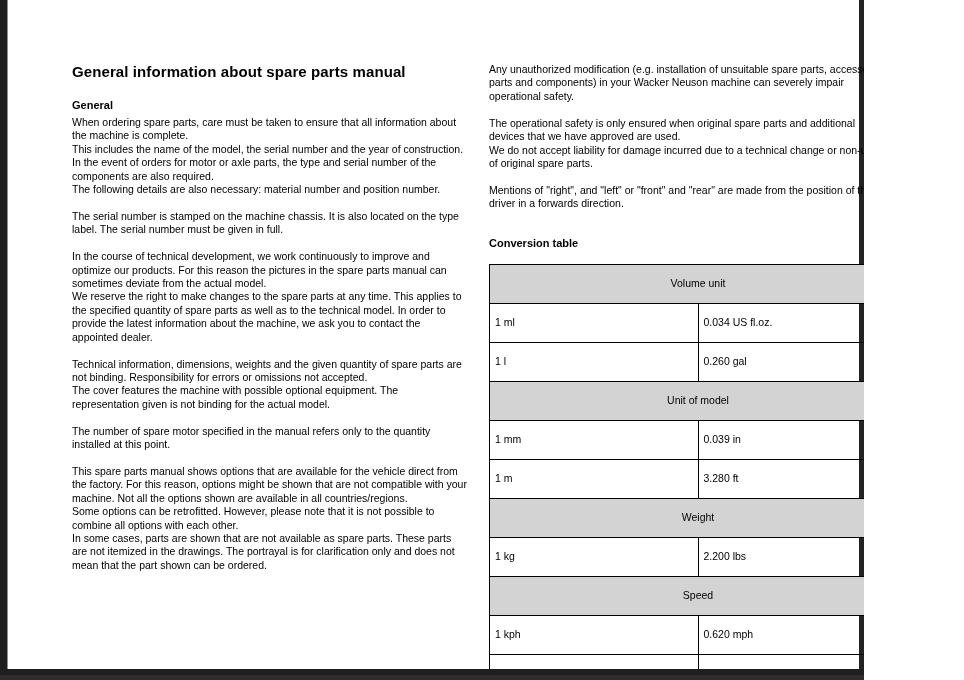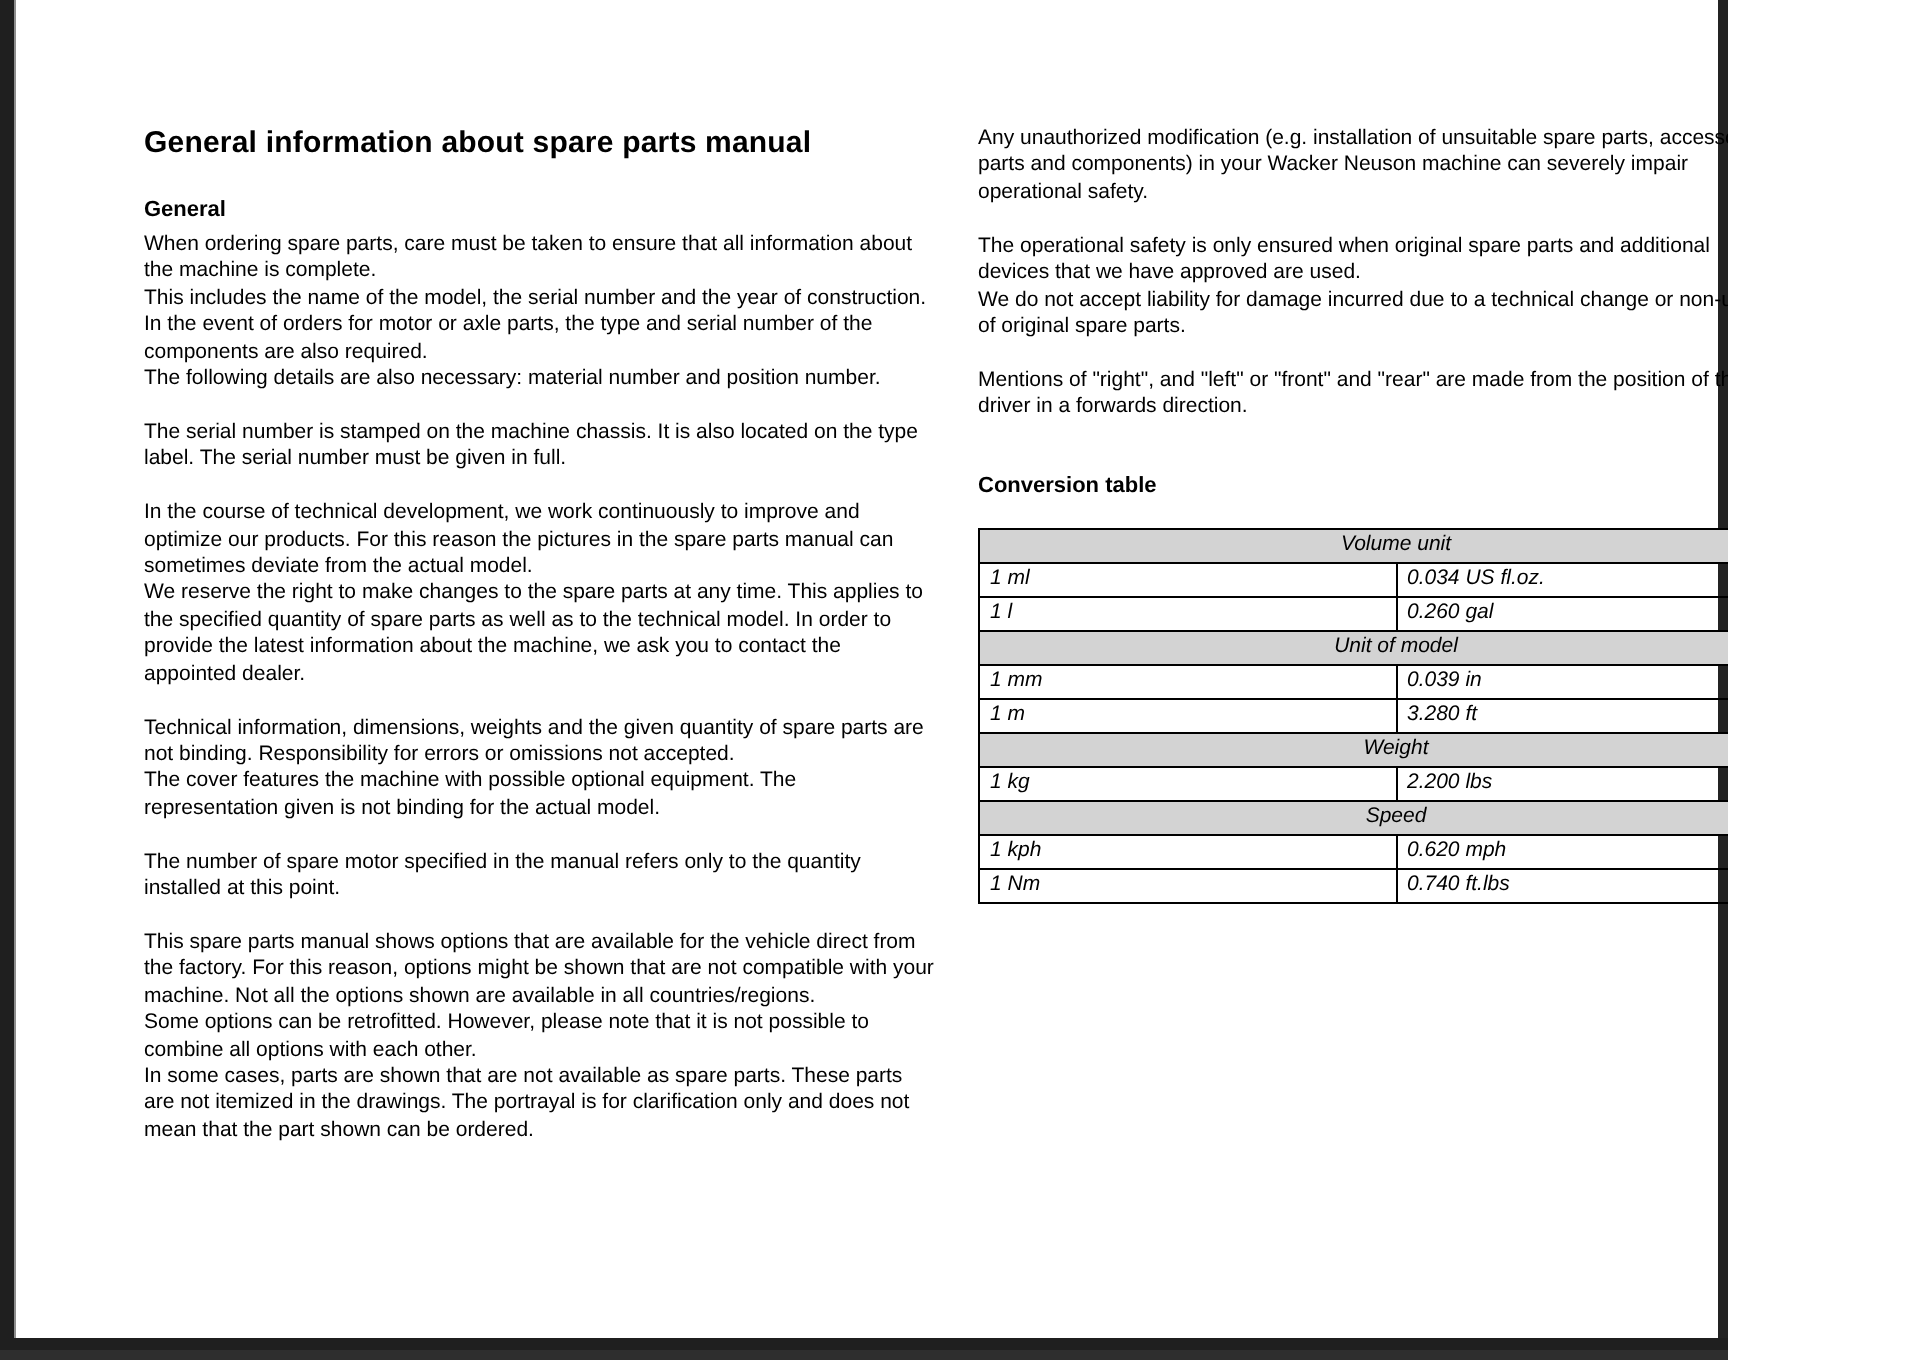--- a/index.html
+++ b/index.html
@@ -60,24 +60,23 @@
   table.conv-table {
     border-collapse: collapse;
     width: 418px;
     margin-top: 14px;
     font-size: 10.5px;
     table-layout: fixed;
   }
   table.conv-table td {
     border: 1px solid #000000;
     height: 16px;
-    padding: 0 5px;
+    padding: 11px 5px;
     vertical-align: middle;
     line-height: 13px;
-    font-style: italic;
   }
   td.sec-header {
     background: #d3d3d3;
     text-align: center;
     padding: 0;
   }
   td.unit-cell { width: 50%; }
 </style>
 </head>
 <body>

